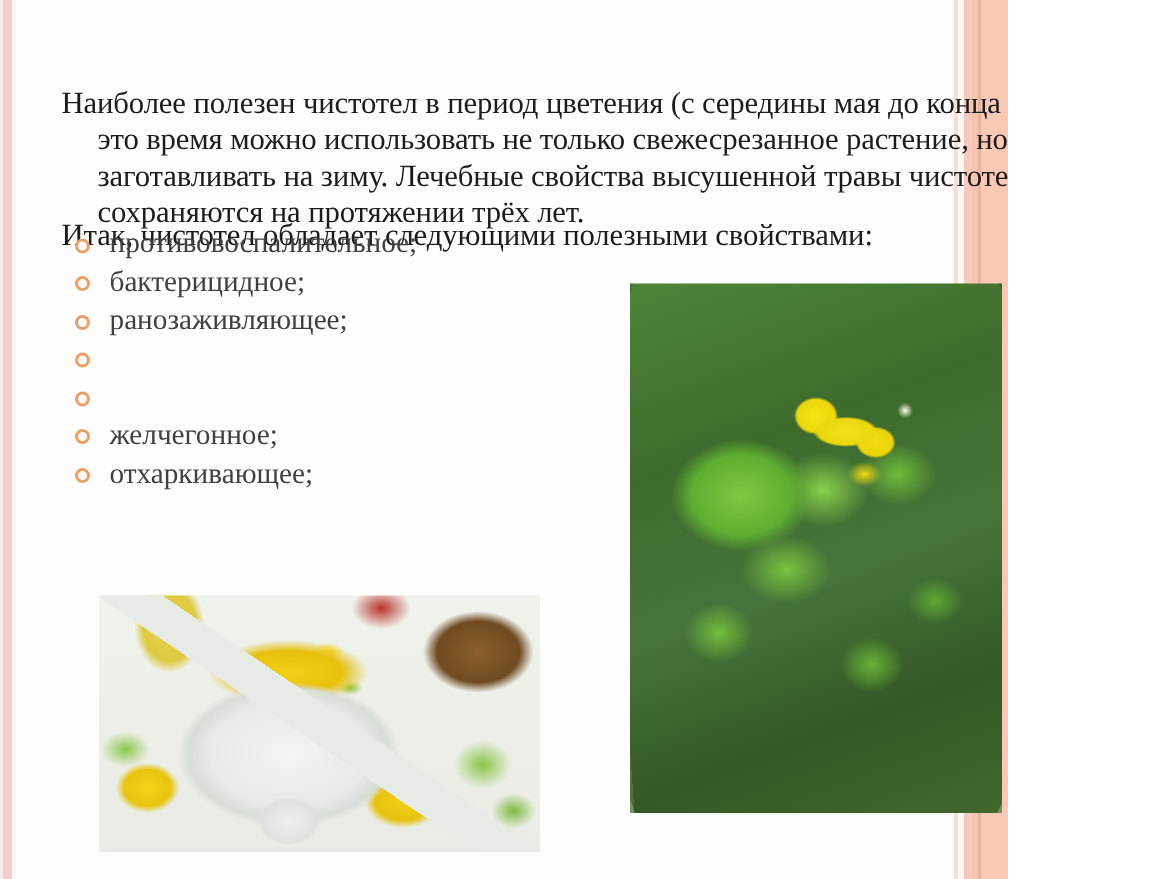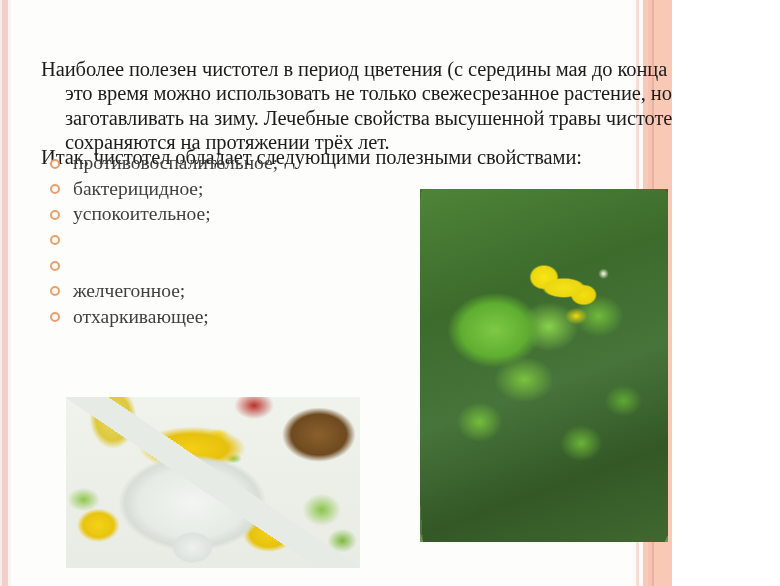--- a/index.html
+++ b/index.html
@@ -188,21 +188,21 @@
     <li>
       <span class="bullet-ring"></span>
       <span>противовоспалительное;</span>
     </li>
     <li>
       <span class="bullet-ring"></span>
       <span>бактерицидное;</span>
     </li>
     <li>
       <span class="bullet-ring"></span>
-      <span>успокоительное;</span>
+      <span>ранозаживляющее;</span>
     </li>
     <li>
       <span class="bullet-ring"></span>
     </li>
     <li>
       <span class="bullet-ring"></span>
     </li>
     <li>
       <span class="bullet-ring"></span>
       <span>желчегонное;</span>

